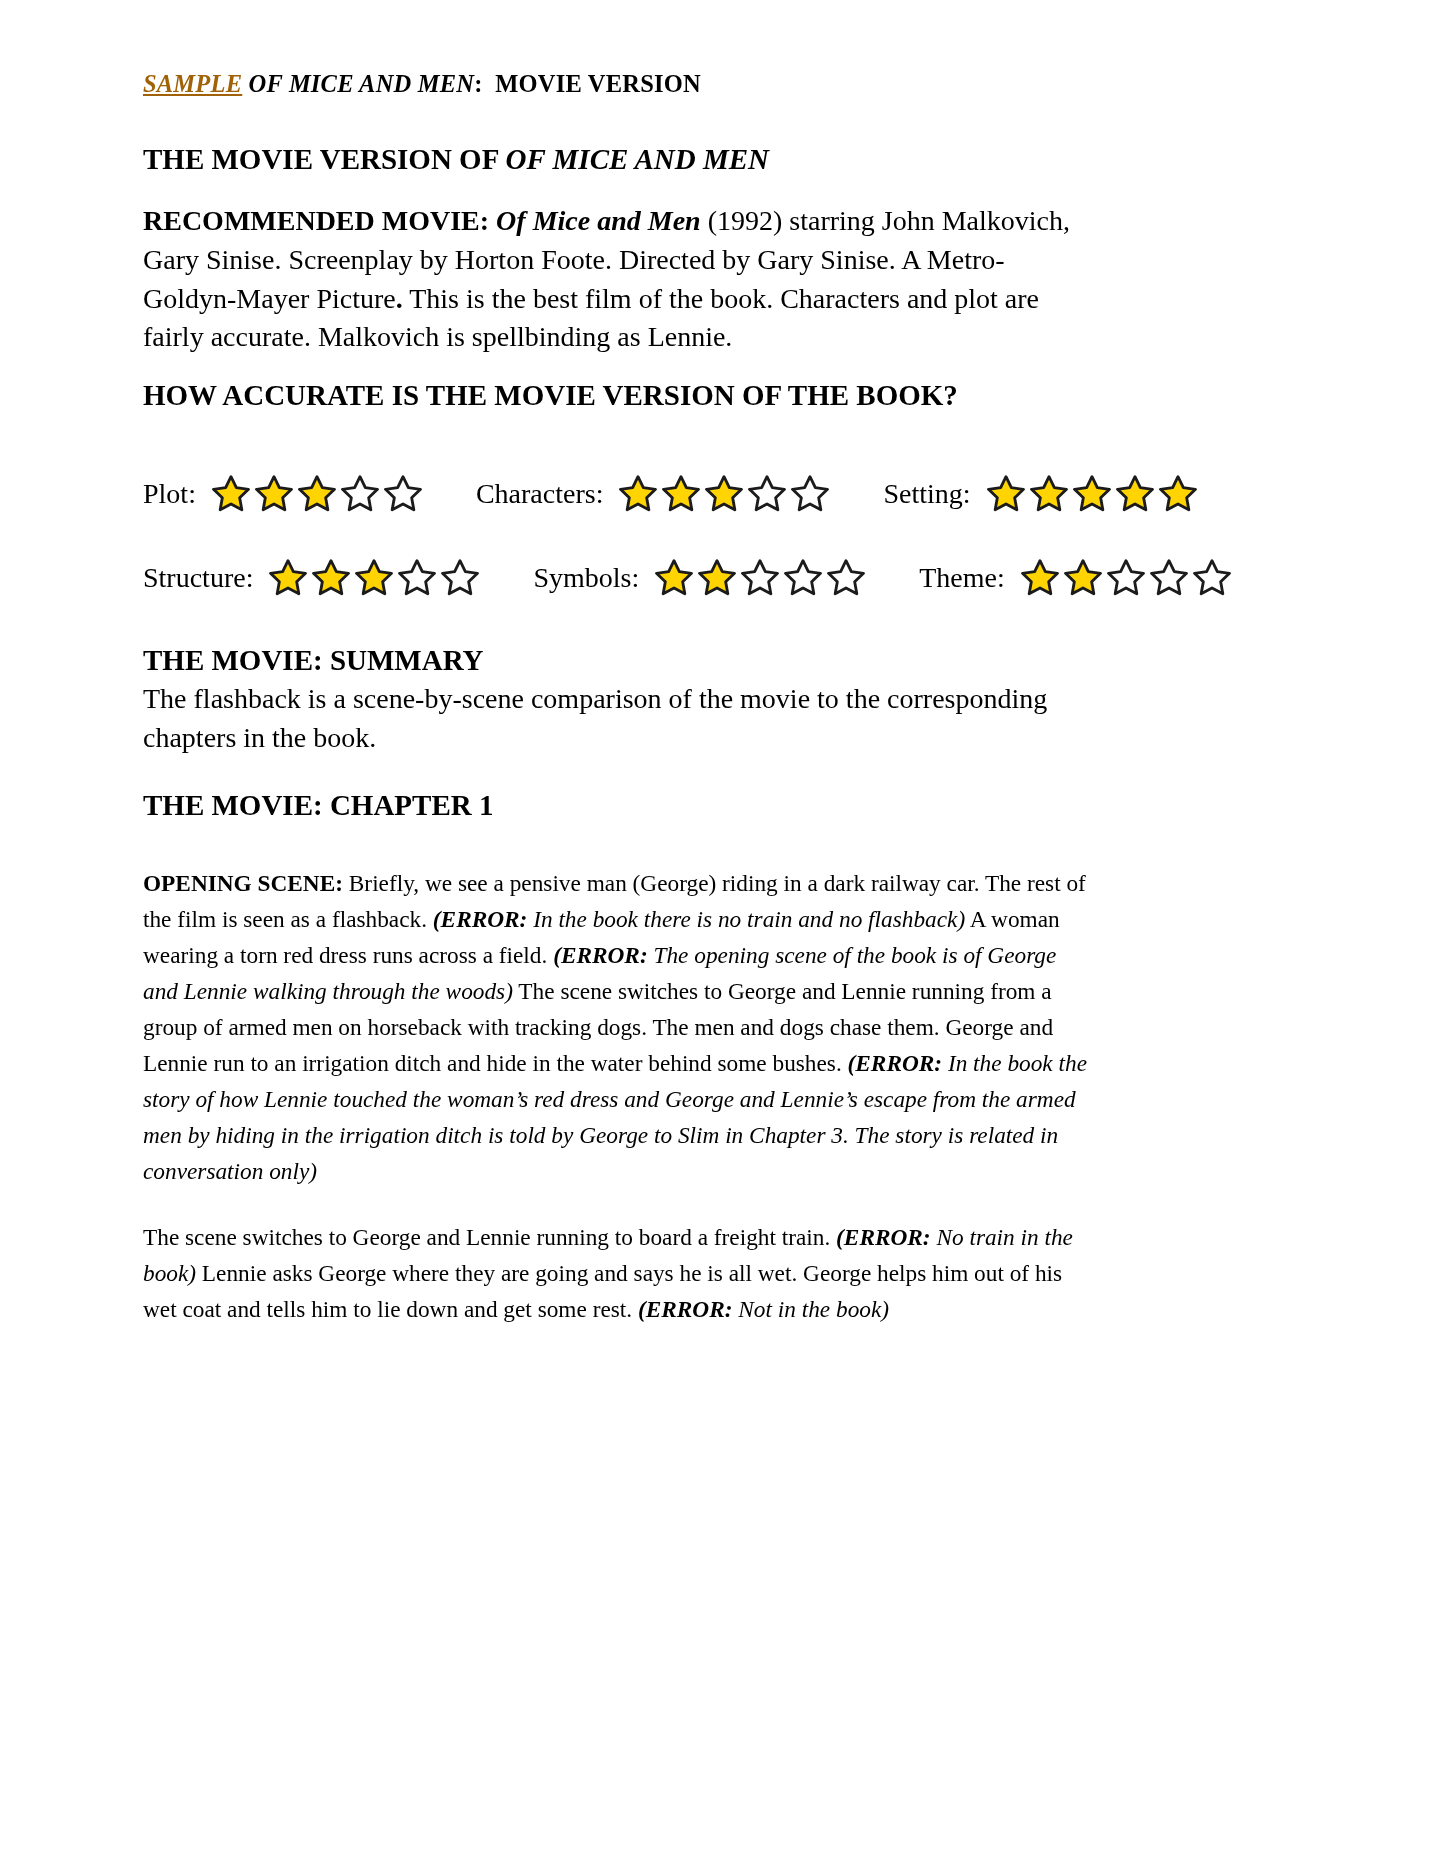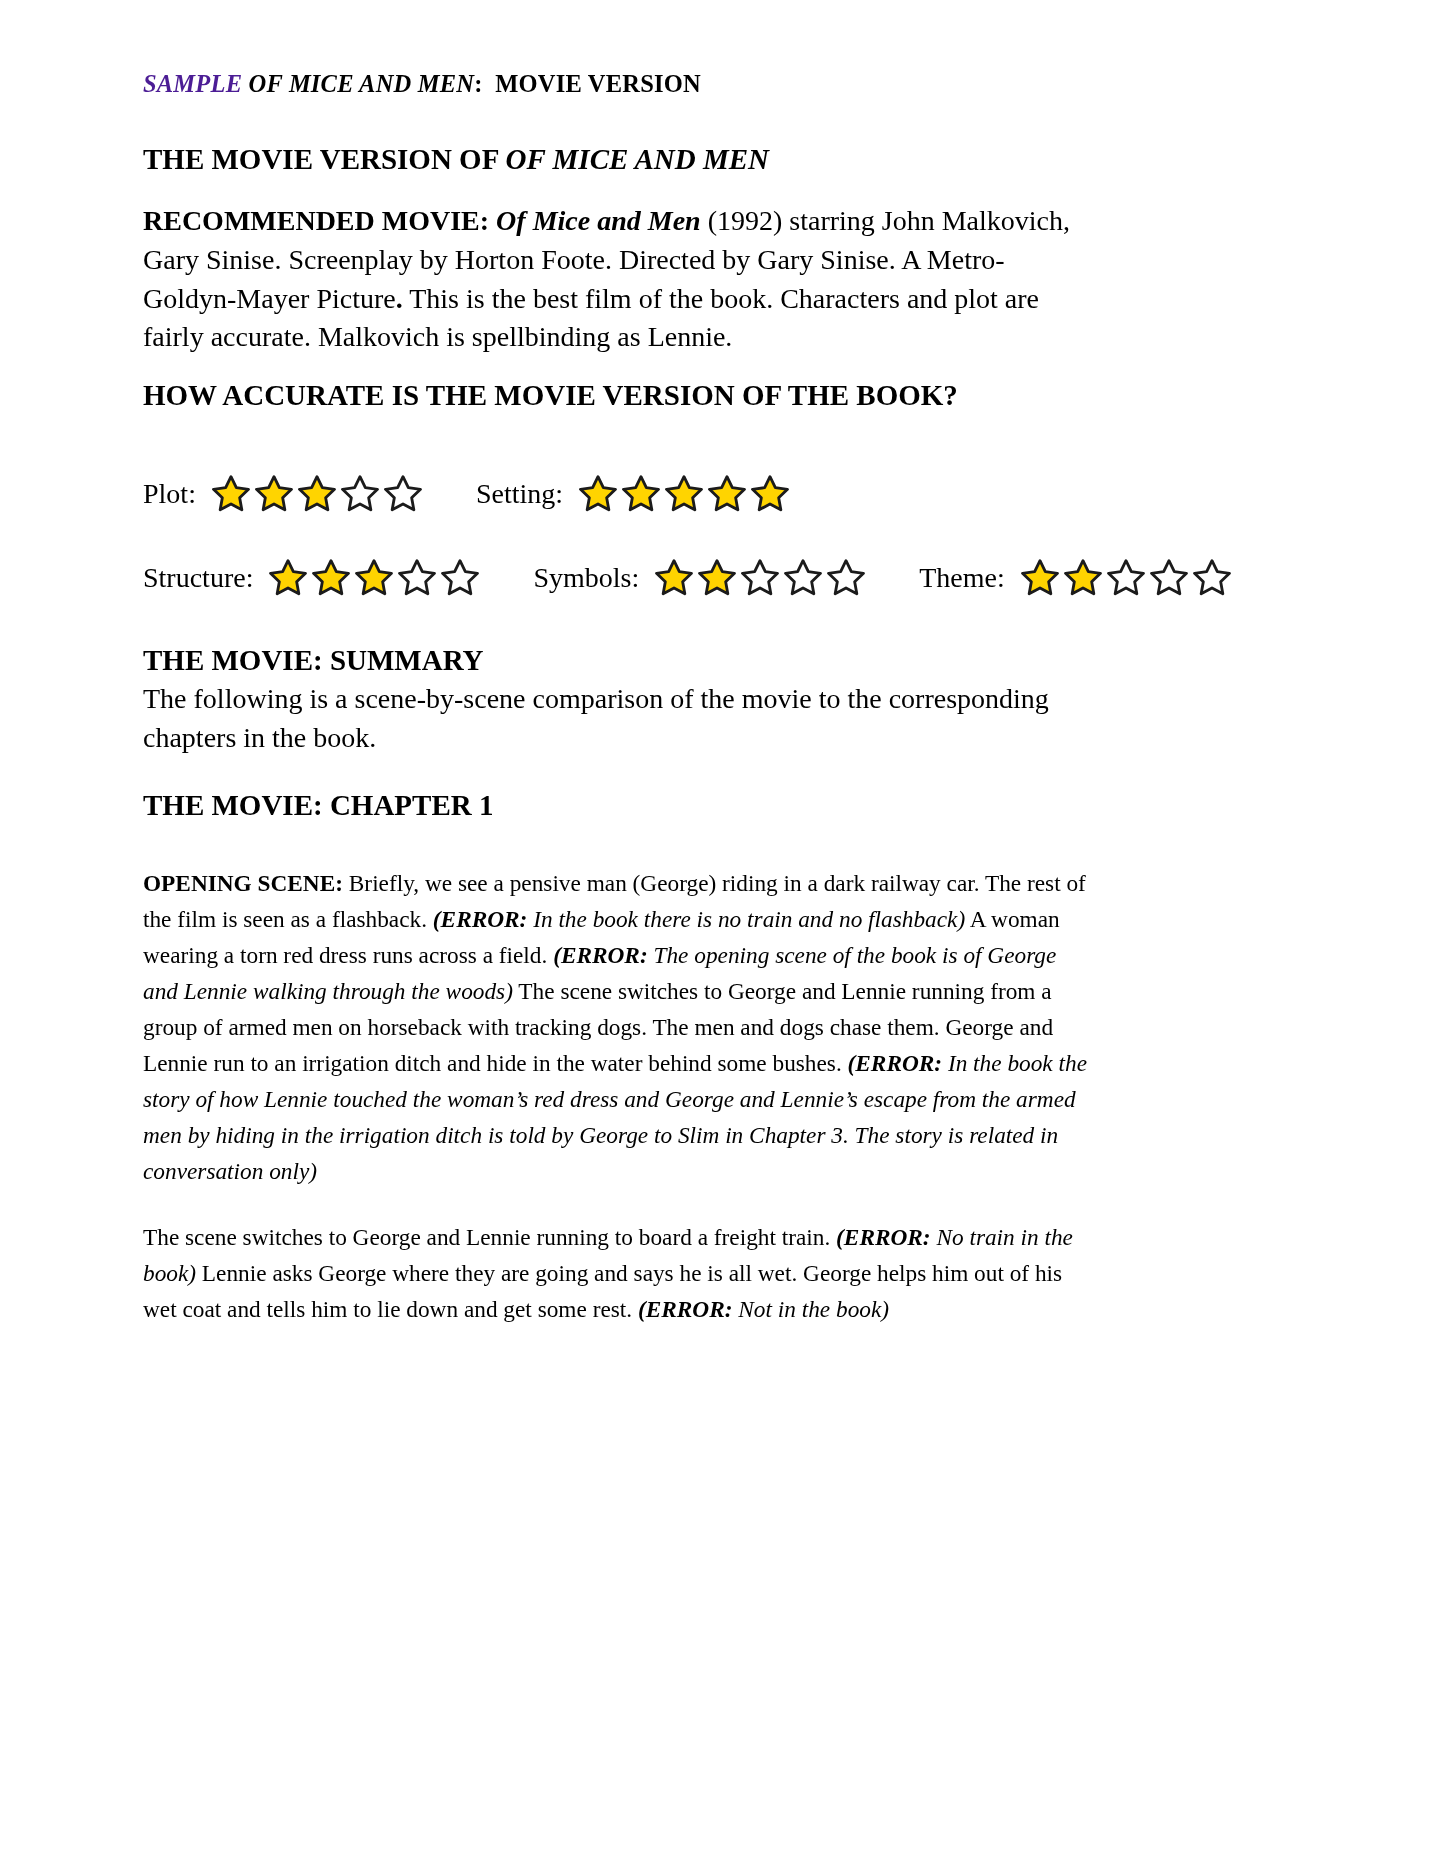--- a/index.html
+++ b/index.html
@@ -71,21 +71,21 @@
   .seg-b  { font-weight: bold; }
   .seg-i  { font-style: italic; font-family: Liberation Serif, serif; }
   .seg-bi { font-weight: bold; font-style: italic; }
   .seg-n  { font-weight: normal; font-style: normal; }
 </style>
 </head>
 <body>
 
 <div class="page">
 
-  <div class="doc-header"><span class="seg-bi" style="color: #4c1d95;">SAMPLE</span><span class="seg-bi"> OF MICE AND MEN</span><span class="seg-b">:  MOVIE VERSION</span></div>
+  <div class="doc-header"><span class="seg-bi" style="color: #a16207; text-decoration: underline;">SAMPLE</span><span class="seg-bi"> OF MICE AND MEN</span><span class="seg-b">:  MOVIE VERSION</span></div>
 
   <div class="doc-title">
     <div><span class="seg-b">THE MOVIE VERSION OF </span><span class="seg-bi">OF MICE AND MEN</span></div>
   </div>
 
   <p class="para-lg"><span class="seg-b">RECOMMENDED MOVIE: </span><span class="seg-bi">Of Mice and Men</span><span class="seg-n"> (1992) starring John Malkovich, Gary Sinise. Screenplay by Horton Foote. Directed by Gary Sinise. A Metro-Goldyn-Mayer Picture</span><span class="seg-b">.</span><span class="seg-n"> This is the best film of the book. Characters and plot are fairly accurate. Malkovich is spellbinding as Lennie.</span></p>
 
   <h2 class="heading heading-accuracy">HOW ACCURATE IS THE MOVIE VERSION OF THE BOOK?</h2>
 
   <div>
@@ -104,20 +104,40 @@
             </svg>
             <svg class="star" viewBox="0 0 24 24" width="42" height="40">
               <path d="M12 1.6 L15.2 8.2 L22.5 9.2 L17.2 14.3 L18.5 21.5 L12 18 L5.5 21.5 L6.8 14.3 L1.5 9.2 L8.8 8.2 Z" fill="#FFFFFF" stroke="#1B1B1B" stroke-width="1.7" stroke-linejoin="round"></path>
             </svg>
             <svg class="star" viewBox="0 0 24 24" width="42" height="40">
               <path d="M12 1.6 L15.2 8.2 L22.5 9.2 L17.2 14.3 L18.5 21.5 L12 18 L5.5 21.5 L6.8 14.3 L1.5 9.2 L8.8 8.2 Z" fill="#FFFFFF" stroke="#1B1B1B" stroke-width="1.7" stroke-linejoin="round"></path>
             </svg>
           </span>
         </div>
         <div class="rating-group">
+          <span class="rating-label">Characters:</span>
+          <span class="stars">
+            <svg class="star" viewBox="0 0 24 24" width="42" height="40">
+              <path d="M12 1.6 L15.2 8.2 L22.5 9.2 L17.2 14.3 L18.5 21.5 L12 18 L5.5 21.5 L6.8 14.3 L1.5 9.2 L8.8 8.2 Z" fill="#FFD400" stroke="#1B1B1B" stroke-width="1.7" stroke-linejoin="round"></path>
+            </svg>
+            <svg class="star" viewBox="0 0 24 24" width="42" height="40">
+              <path d="M12 1.6 L15.2 8.2 L22.5 9.2 L17.2 14.3 L18.5 21.5 L12 18 L5.5 21.5 L6.8 14.3 L1.5 9.2 L8.8 8.2 Z" fill="#FFD400" stroke="#1B1B1B" stroke-width="1.7" stroke-linejoin="round"></path>
+            </svg>
+            <svg class="star" viewBox="0 0 24 24" width="42" height="40">
+              <path d="M12 1.6 L15.2 8.2 L22.5 9.2 L17.2 14.3 L18.5 21.5 L12 18 L5.5 21.5 L6.8 14.3 L1.5 9.2 L8.8 8.2 Z" fill="#FFD400" stroke="#1B1B1B" stroke-width="1.7" stroke-linejoin="round"></path>
+            </svg>
+            <svg class="star" viewBox="0 0 24 24" width="42" height="40">
+              <path d="M12 1.6 L15.2 8.2 L22.5 9.2 L17.2 14.3 L18.5 21.5 L12 18 L5.5 21.5 L6.8 14.3 L1.5 9.2 L8.8 8.2 Z" fill="#FFFFFF" stroke="#1B1B1B" stroke-width="1.7" stroke-linejoin="round"></path>
+            </svg>
+            <svg class="star" viewBox="0 0 24 24" width="42" height="40">
+              <path d="M12 1.6 L15.2 8.2 L22.5 9.2 L17.2 14.3 L18.5 21.5 L12 18 L5.5 21.5 L6.8 14.3 L1.5 9.2 L8.8 8.2 Z" fill="#FFFFFF" stroke="#1B1B1B" stroke-width="1.7" stroke-linejoin="round"></path>
+            </svg>
+          </span>
+        </div>
+        <div class="rating-group">
           <span class="rating-label">Setting:</span>
           <span class="stars">
             <svg class="star" viewBox="0 0 24 24" width="42" height="40">
               <path d="M12 1.6 L15.2 8.2 L22.5 9.2 L17.2 14.3 L18.5 21.5 L12 18 L5.5 21.5 L6.8 14.3 L1.5 9.2 L8.8 8.2 Z" fill="#FFD400" stroke="#1B1B1B" stroke-width="1.7" stroke-linejoin="round"></path>
             </svg>
             <svg class="star" viewBox="0 0 24 24" width="42" height="40">
               <path d="M12 1.6 L15.2 8.2 L22.5 9.2 L17.2 14.3 L18.5 21.5 L12 18 L5.5 21.5 L6.8 14.3 L1.5 9.2 L8.8 8.2 Z" fill="#FFD400" stroke="#1B1B1B" stroke-width="1.7" stroke-linejoin="round"></path>
             </svg>
             <svg class="star" viewBox="0 0 24 24" width="42" height="40">
               <path d="M12 1.6 L15.2 8.2 L22.5 9.2 L17.2 14.3 L18.5 21.5 L12 18 L5.5 21.5 L6.8 14.3 L1.5 9.2 L8.8 8.2 Z" fill="#FFD400" stroke="#1B1B1B" stroke-width="1.7" stroke-linejoin="round"></path>
@@ -190,21 +210,21 @@
             <svg class="star" viewBox="0 0 24 24" width="42" height="40">
               <path d="M12 1.6 L15.2 8.2 L22.5 9.2 L17.2 14.3 L18.5 21.5 L12 18 L5.5 21.5 L6.8 14.3 L1.5 9.2 L8.8 8.2 Z" fill="#FFFFFF" stroke="#1B1B1B" stroke-width="1.7" stroke-linejoin="round"></path>
             </svg>
           </span>
         </div>
       </div>
     </div>
 
   <h2 class="heading heading-summary">THE MOVIE: SUMMARY</h2>
 
-  <p class="summary-text">The following is a scene-by-scene comparison of the movie to the corresponding chapters in the book.</p>
+  <p class="summary-text">The flashback is a scene-by-scene comparison of the movie to the corresponding chapters in the book.</p>
 
   <h2 class="heading heading-chapter">THE MOVIE: CHAPTER 1</h2>
 
   <p class="para-sm"><span class="seg-b">OPENING SCENE: </span><span class="seg-n">Briefly, we see a pensive man (George) riding in a dark railway car. The rest of the film is seen as a flashback. </span><span class="seg-bi">(ERROR: </span><span class="seg-i">In the book there is no train and no flashback)</span><span class="seg-n"> A woman wearing a torn red dress runs across a field. </span><span class="seg-bi">(ERROR: </span><span class="seg-i">The opening scene of the book is of George and Lennie walking through the woods)</span><span class="seg-n"> The scene switches to George and Lennie running from a group of armed men on horseback with tracking dogs. The men and dogs chase them. George and Lennie run to an irrigation ditch and hide in the water behind some bushes. </span><span class="seg-bi">(ERROR: </span><span class="seg-i">In the book the story of how Lennie touched the woman’s red dress and George and Lennie’s escape from the armed men by hiding in the irrigation ditch is told by George to Slim in Chapter 3. The story is related in conversation only)</span></p>
 
   <p class="para-sm"><span class="seg-n">The scene switches to George and Lennie running to board a freight train. </span><span class="seg-bi">(ERROR: </span><span class="seg-i">No train in the book)</span><span class="seg-n"> Lennie asks George where they are going and says he is all wet. George helps him out of his wet coat and tells him to lie down and get some rest. </span><span class="seg-bi">(ERROR: </span><span class="seg-i">Not in the book)</span></p>
 
 </div>
 
 </body></html>

